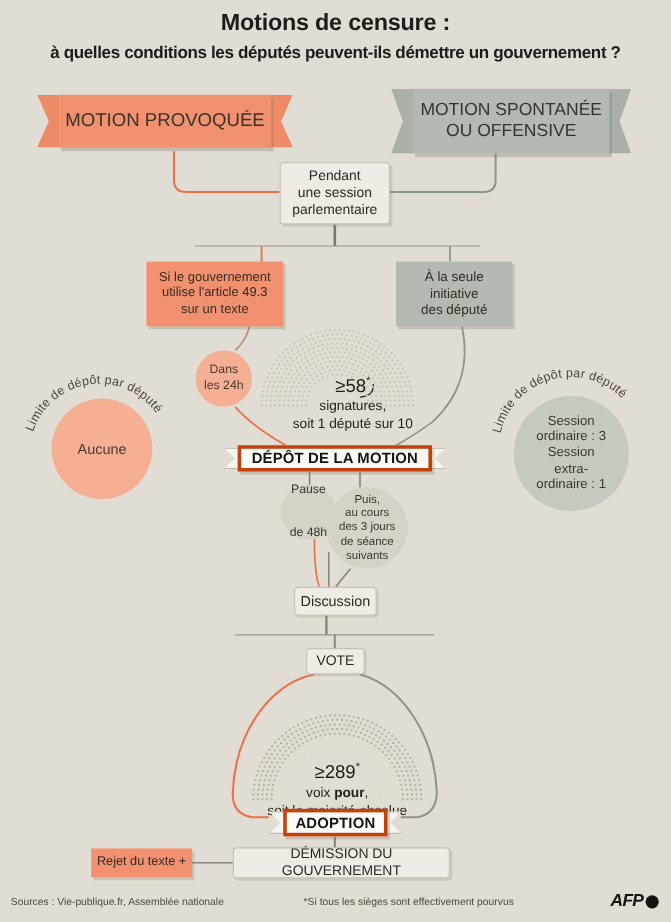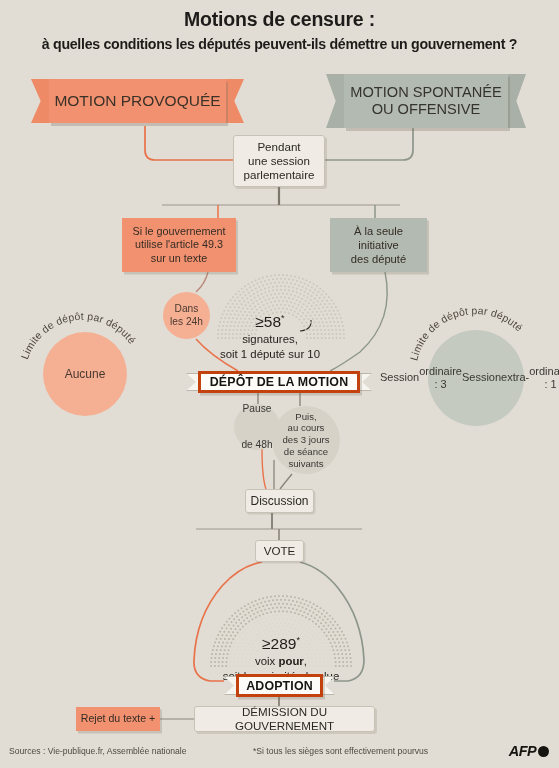--- a/index.html
+++ b/index.html
@@ -608,21 +608,21 @@
         <rect x="122.91" y="37.82" width="1.7" height="1.7" fill="#cbc6ba"></rect>
         <rect x="124.55" y="41.51" width="1.7" height="1.7" fill="#cbc6ba"></rect>
         <rect x="125.94" y="45.30" width="1.7" height="1.7" fill="#cbc6ba"></rect>
         <rect x="127.09" y="49.17" width="1.7" height="1.7" fill="#cbc6ba"></rect>
         <rect x="127.99" y="53.11" width="1.7" height="1.7" fill="#cbc6ba"></rect>
         <rect x="128.63" y="57.09" width="1.7" height="1.7" fill="#cbc6ba"></rect>
         <rect x="129.02" y="61.11" width="1.7" height="1.7" fill="#cbc6ba"></rect>
         <rect x="129.15" y="65.15" width="1.7" height="1.7" fill="#cbc6ba"></rect>
       </g>
   </svg>
-  <div class="hemi-cap" style="left:192px; top:312px; width:156px;">
+  <div class="hemi-cap" style="left:216px; top:312px; width:156px;">
     <div>
       <span class="big">≥58</span><span class="sup">*</span>
     </div>
     <div style="font-size:11.4px;">signatures,</div>
     <div style="font-size:11.4px;">soit 1 député sur 10</div>
   </div>
 
   <div class="arc-label" style="left:18px; top:300px; width:128px; height:70px;">
     <svg viewBox="0 0 128 70" width="128" height="70">
       <path id="arcL" d="M8,66 A58,58 0 0 1 120,60" fill="none"></path>
@@ -636,21 +636,21 @@
   </div>
 
   <div class="arc-label" style="left:408px; top:300px; width:136px; height:72px;">
     <svg viewBox="0 0 136 72" width="136" height="72">
       <path id="arcR" d="M8,68 A60,60 0 0 1 126,60" fill="none"></path>
       <text>
         <textPath href="#arcR" startOffset="4%">Limite de dépôt par député</textPath>
       </text>
     </svg>
   </div>
-  <div class="circ sage-pale" style="left:428px; top:330px; width:96px; height:96px; font-size:11px; ">
+  <div class="circ sage-pale" style="left:428px; top:330px; width:96px; height:96px; font-size:11px; flex-direction:column;">
     <span>Session</span>
     <span>ordinaire : 3</span>
     <span>Session</span>
     <span>extra-</span>
     <span>ordinaire : 1</span>
   </div>
 
   <div class="flag" style="left:186px; top:371px; width:186px; height:22px;">
     <div class="wing wing-l"></div>
     <div class="wing wing-r"></div>

